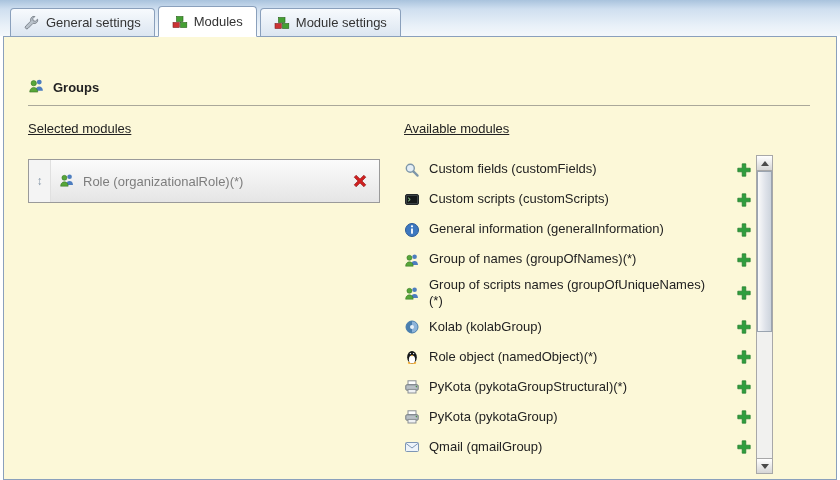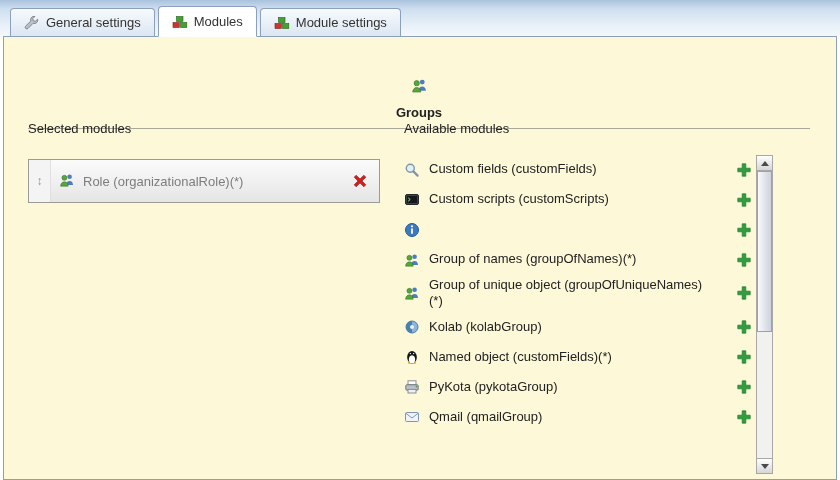--- a/index.html
+++ b/index.html
@@ -25,23 +25,23 @@
   }
   .tab svg { display: block; }
   
   .panel {
     position: absolute; top: 36px; left: 3px; right: 3px; bottom: 0; z-index: 1;
     background: #fcf8d8; border: 1px solid #8aa0bc;
   }
   .groups-head {
     position: absolute; left: 24px; right: 26px; top: 40px;
     display: flex; align-items: center; gap: 8px;
-    padding-bottom: 8px; border-bottom: 1px solid #aaa89a; font-weight: bold; flex-direction: column;
-  }
-  .col-head { height: 18px; color: #222; }
+    padding-bottom: 8px; border-bottom: 1px solid #aaa89a; font-weight: bold;
+  }
+  .col-head { height: 18px; color: #222; text-decoration: underline; }
   .left-col  { position: absolute; left: 24px;  top: 84px; width: 352px; }
   .right-col { position: absolute; left: 400px; top: 84px; width: 348px; }
   
   .selected-box { margin-top: 20px; border: 1px solid #9a9a9a; background: #fff; }
   .selected-row {
     display: flex; align-items: center; gap: 8px; height: 42px;
     background: linear-gradient(#fbfbfb,#e5e5e5); padding-right: 10px;
   }
   .drag-handle {
     width: 22px; align-self: stretch; display: flex; align-items: center; justify-content: center;
@@ -183,20 +183,21 @@
       </div>
 
       <div class="mod-row">
         <span class="mico">
           <svg width="16" height="16" viewBox="0 0 16 16">
               <circle cx="8" cy="8" r="6.5" fill="#3d78c0" stroke="#2a5a96"></circle>
               <rect x="7.1" y="6.5" width="1.8" height="5.2" fill="#fff"></rect>
               <circle cx="8" cy="4.3" r="1.1" fill="#fff"></circle>
             </svg>
         </span>
+        <span class="mod-label">General information (generalInformation)</span>
         <span class="plus-btn">
           <svg width="16" height="16" viewBox="0 0 16 16">
               <path d="M6.2 1.8h3.6v4.4h4.4v3.6H9.8v4.4H6.2V9.8H1.8V6.2h4.4z" fill="#2f9e3e" stroke="#1e7a2a" stroke-width="0.7"></path>
             </svg>
         </span>
       </div>
 
       <div class="mod-row">
         <span class="mico">
           <svg width="16" height="16" viewBox="0 0 16 16">
@@ -216,21 +217,21 @@
 
       <div class="mod-row">
         <span class="mico">
           <svg width="16" height="16" viewBox="0 0 16 16">
               <circle cx="10.6" cy="4.8" r="2.3" fill="#4d7dbf"></circle>
               <path d="M6.9 13c0-2.5 1.7-4.1 3.7-4.1s3.4 1.6 3.4 4.1z" fill="#4d7dbf"></path>
               <circle cx="5.4" cy="5.8" r="2.5" fill="#57a639" stroke="#2f6e1e" stroke-width="0.5"></circle>
               <path d="M1.6 14.2c0-2.7 1.8-4.4 3.8-4.4s3.8 1.7 3.8 4.4z" fill="#57a639" stroke="#2f6e1e" stroke-width="0.5"></path>
             </svg>
         </span>
-        <span class="mod-label">Group of unique object (groupOfUniqueNames)(*)</span>
+        <span class="mod-label">Group of scripts names (groupOfUniqueNames)(*)</span>
         <span class="plus-btn">
           <svg width="16" height="16" viewBox="0 0 16 16">
               <path d="M6.2 1.8h3.6v4.4h4.4v3.6H9.8v4.4H6.2V9.8H1.8V6.2h4.4z" fill="#2f9e3e" stroke="#1e7a2a" stroke-width="0.7"></path>
             </svg>
         </span>
       </div>
 
       <div class="mod-row">
         <span class="mico">
           <svg width="16" height="16" viewBox="0 0 16 16">
@@ -251,28 +252,44 @@
         <span class="mico">
           <svg width="16" height="16" viewBox="0 0 16 16">
               <ellipse cx="8" cy="13.9" rx="4.2" ry="1.1" fill="#f5a623"></ellipse>
               <ellipse cx="8" cy="8.2" rx="4.8" ry="6.2" fill="#15181a"></ellipse>
               <ellipse cx="8" cy="10.4" rx="3.1" ry="3.9" fill="#fff"></ellipse>
               <circle cx="6.4" cy="4.6" r="0.7" fill="#fff"></circle>
               <circle cx="9.6" cy="4.6" r="0.7" fill="#fff"></circle>
               <polygon points="6.9,6 9.1,6 8,7.4" fill="#f5a623"></polygon>
             </svg>
         </span>
-        <span class="mod-label">Named object (customFields)(*)</span>
-        <span class="plus-btn">
-          <svg width="16" height="16" viewBox="0 0 16 16">
-              <path d="M6.2 1.8h3.6v4.4h4.4v3.6H9.8v4.4H6.2V9.8H1.8V6.2h4.4z" fill="#2f9e3e" stroke="#1e7a2a" stroke-width="0.7"></path>
-            </svg>
-        </span>
-      </div>
-
+        <span class="mod-label">Role object (namedObject)(*)</span>
+        <span class="plus-btn">
+          <svg width="16" height="16" viewBox="0 0 16 16">
+              <path d="M6.2 1.8h3.6v4.4h4.4v3.6H9.8v4.4H6.2V9.8H1.8V6.2h4.4z" fill="#2f9e3e" stroke="#1e7a2a" stroke-width="0.7"></path>
+            </svg>
+        </span>
+      </div>
+
+      <div class="mod-row">
+        <span class="mico">
+          <svg width="16" height="16" viewBox="0 0 16 16">
+              <rect x="4" y="1.8" width="8" height="4" fill="#fff" stroke="#8a8f94"></rect>
+              <rect x="1.8" y="5.8" width="12.4" height="5.4" rx="1" fill="#b9c0c6" stroke="#73797f"></rect>
+              <rect x="4" y="10.4" width="8" height="3.6" fill="#eef1f3" stroke="#8a8f94"></rect>
+              <circle cx="12.4" cy="7.6" r="0.8" fill="#4a8f4a"></circle>
+            </svg>
+        </span>
+        <span class="mod-label">PyKota (pykotaGroupStructural)(*)</span>
+        <span class="plus-btn">
+          <svg width="16" height="16" viewBox="0 0 16 16">
+              <path d="M6.2 1.8h3.6v4.4h4.4v3.6H9.8v4.4H6.2V9.8H1.8V6.2h4.4z" fill="#2f9e3e" stroke="#1e7a2a" stroke-width="0.7"></path>
+            </svg>
+        </span>
+      </div>
 
       <div class="mod-row">
         <span class="mico">
           <svg width="16" height="16" viewBox="0 0 16 16">
               <rect x="4" y="1.8" width="8" height="4" fill="#fff" stroke="#8a8f94"></rect>
               <rect x="1.8" y="5.8" width="12.4" height="5.4" rx="1" fill="#b9c0c6" stroke="#73797f"></rect>
               <rect x="4" y="10.4" width="8" height="3.6" fill="#eef1f3" stroke="#8a8f94"></rect>
               <circle cx="12.4" cy="7.6" r="0.8" fill="#4a8f4a"></circle>
             </svg>
         </span>

